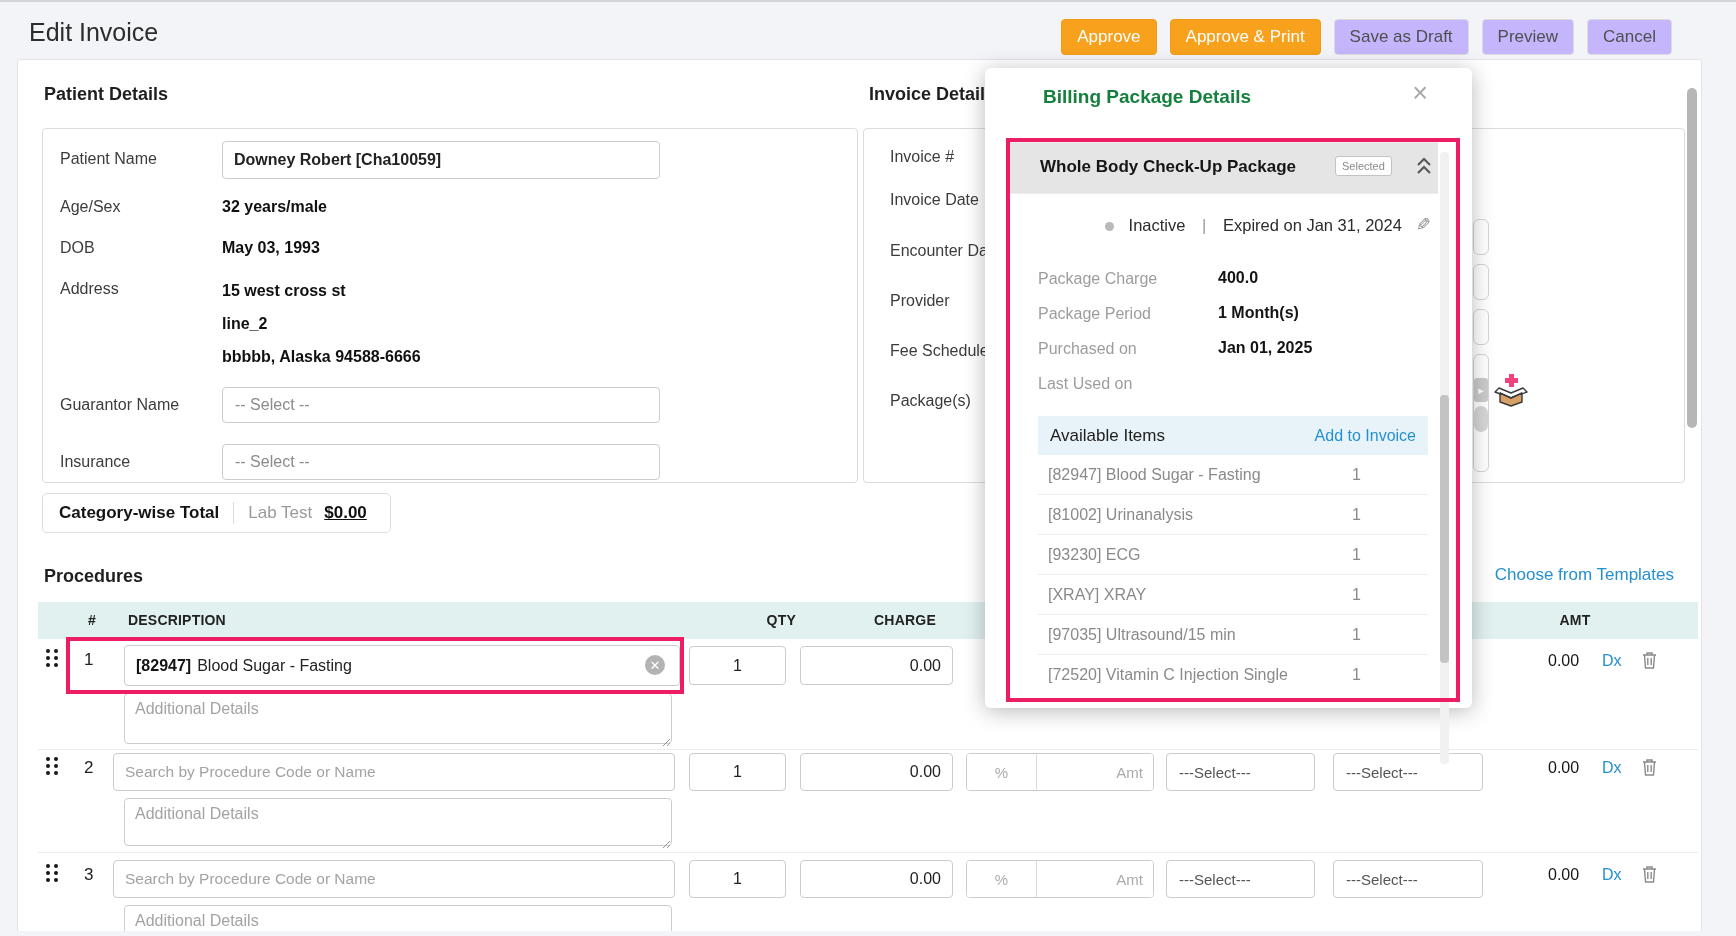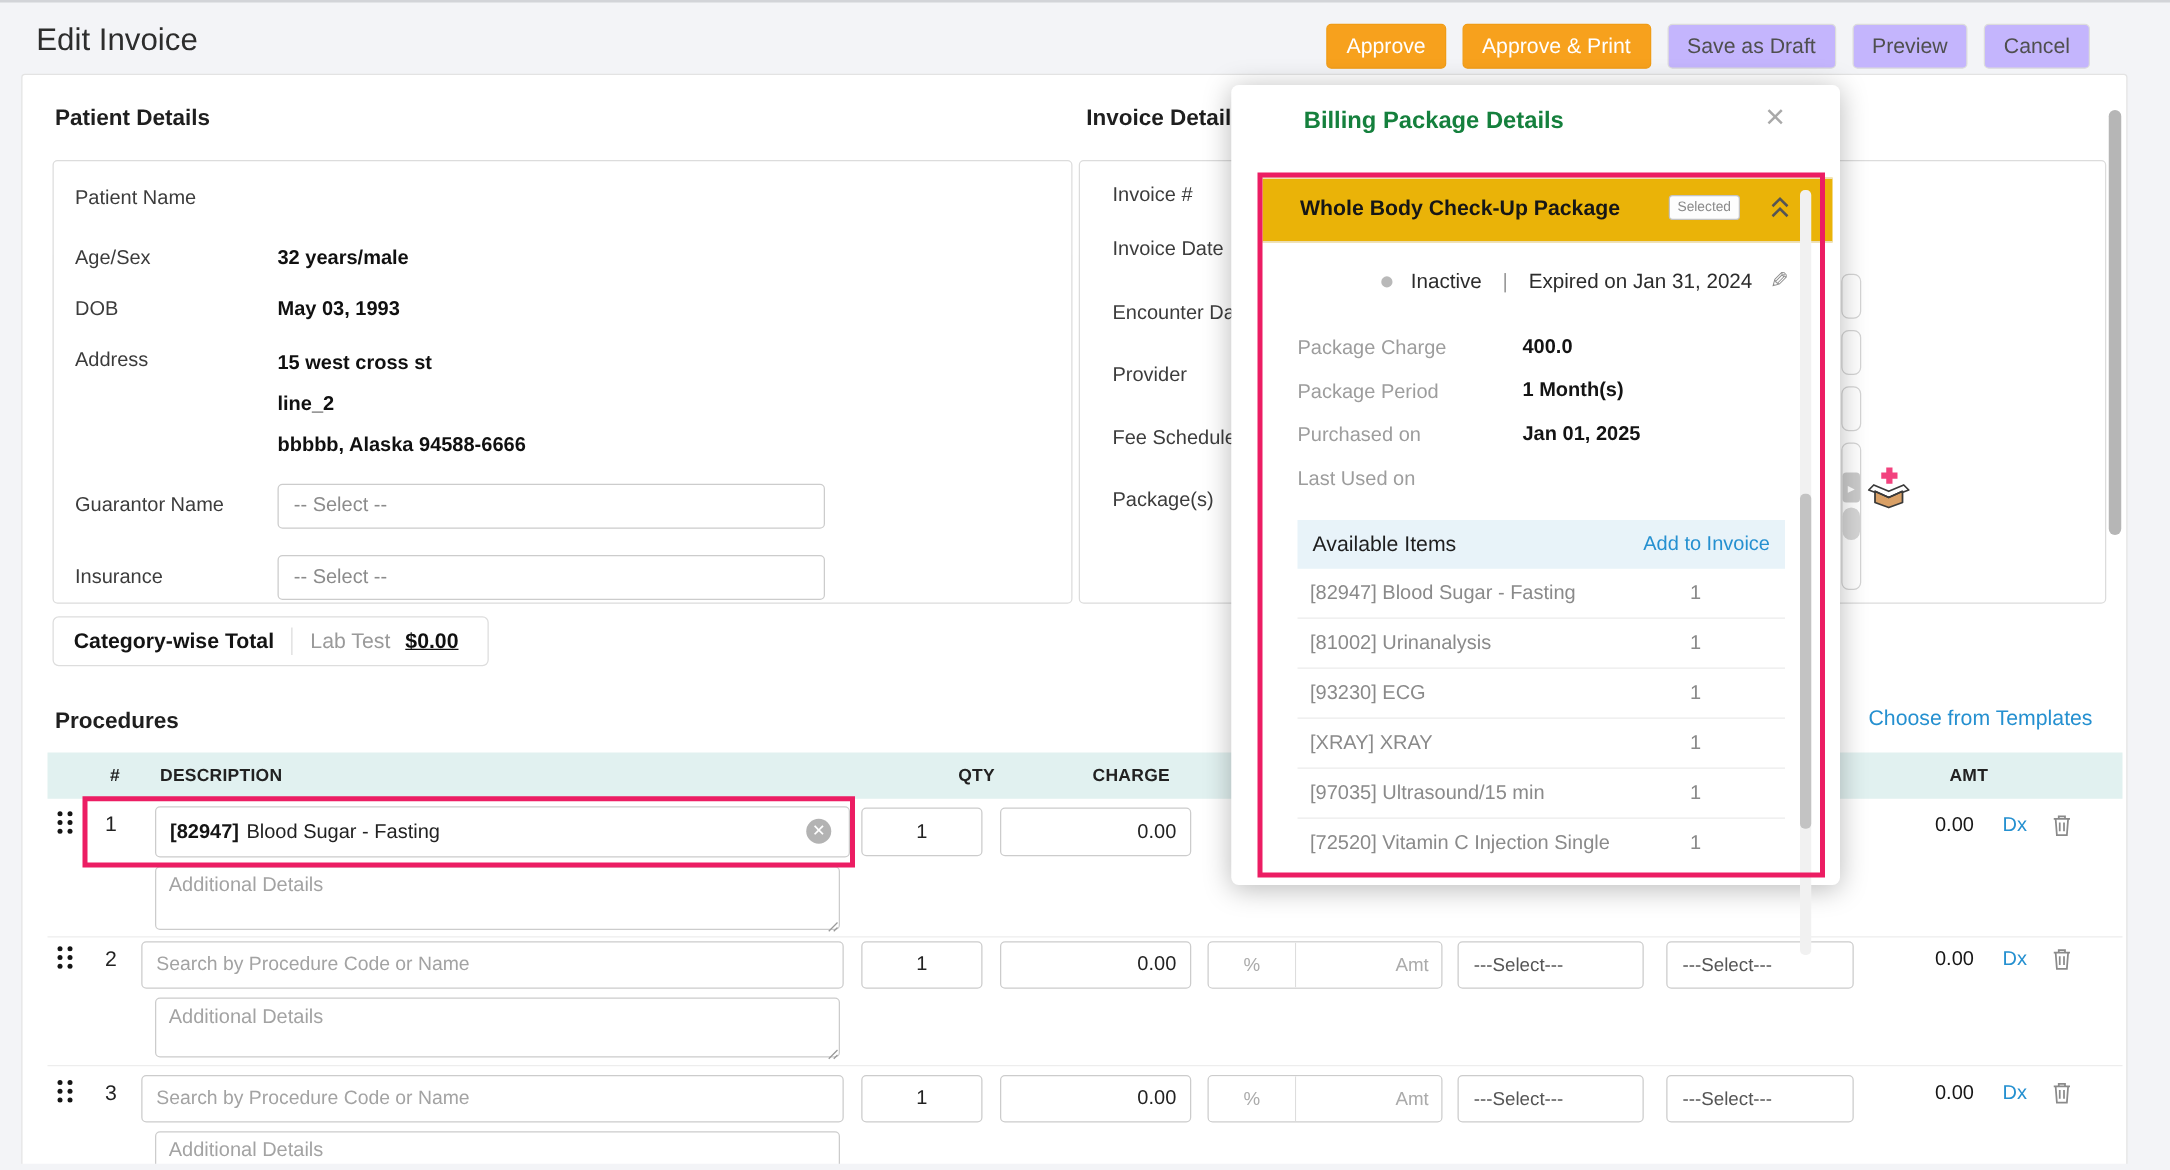--- a/index.html
+++ b/index.html
@@ -41,21 +41,21 @@
   .pct-grp input{border:none;outline:none;font-family:inherit;font-size:15px;box-sizing:border-box;height:100%;}
   .pct-grp .pct{width:70px;text-align:center;border-right:1px solid #ddd;}
   .pct-grp .amt{width:116px;text-align:right;padding-right:10px;}
   .pct-grp input::placeholder{color:#ababab;}
   
   .pink{position:absolute;border:4px solid #ec1d63;pointer-events:none;}
   
   .modal{position:absolute;left:985px;top:66px;width:487px;height:640px;background:#fff;border-radius:6px;box-shadow:0 3px 22px rgba(0,0,0,.28);z-index:50;}
   .modal-title{position:absolute;left:58px;top:18px;font-size:19px;font-weight:bold;color:#15803d;}
   .modal-x{position:absolute;right:44px;top:12px;font-size:27px;color:#a9a9a9;cursor:pointer;line-height:1;}
-  .pkg-band{position:absolute;left:25px;top:74px;width:428px;height:50px;background:#eab308;border-top:1px solid #eee;border-bottom:1px solid #ececec;padding-left:28px;}
+  .pkg-band{position:absolute;left:25px;top:74px;width:428px;height:50px;background:#e5e5e5;border-top:1px solid #eee;border-bottom:1px solid #ececec;}
   .pkg-name{position:absolute;left:30px;top:14px;font-size:17px;font-weight:bold;color:#161616;}
   .badge{position:absolute;left:325px;top:13px;border:1px solid #c3c3c3;border-radius:3px;background:#fdfdfd;color:#8a8a8a;font-size:11px;padding:3px 6px;}
   .mlbl{position:absolute;left:53px;font-size:16px;color:#9d9d9d;}
   .mval{position:absolute;left:233px;font-size:16px;font-weight:bold;color:#141414;}
   .ai-band{position:absolute;left:53px;top:348px;width:390px;height:39px;background:#e8f3f9;display:flex;align-items:center;justify-content:space-between;padding:0 12px;box-sizing:border-box;}
   .ai-title{font-size:17px;color:#1e1e1e;}
   .ai-link{font-size:16px;}
   .item-row{position:absolute;left:53px;width:390px;height:40px;border-bottom:1px solid #ececec;display:flex;align-items:center;justify-content:space-between;padding:0 12px 0 10px;box-sizing:border-box;color:#8a8a8a;font-size:16px;}
   .item-row .qty{padding-right:55px;}
   .mscroll-track{position:absolute;left:455px;top:84px;width:9px;height:612px;background:#f1f1f1;border-radius:4px;}
@@ -80,20 +80,23 @@
     <button class="btn gray">Save as Draft</button>
     <button class="btn gray">Preview</button>
     <button class="btn gray">Cancel</button>
   </div>
 
   <div class="panel"></div>
 
   <div class="sec-title" style="left:44px;top:82px;">Patient Details</div>
   <div class="box" style="left:42px;top:126px;width:816px;height:355px;"></div>
   <div class="lbl" style="left:60px;top:148px;">Patient Name</div>
+  <div class="input" style="left:222px;top:139px;width:438px;height:38px;display:flex;align-items:center;font-weight:bold;">
+      <span>Downey Robert [Cha10059]</span>
+    </div>
   <div class="lbl" style="left:60px;top:196px;">Age/Sex</div>
   <div class="val" style="left:222px;top:196px;">32 years/male</div>
   <div class="lbl" style="left:60px;top:237px;">DOB</div>
   <div class="val" style="left:222px;top:237px;">May 03, 1993</div>
   <div class="lbl" style="left:60px;top:278px;">Address</div>
   <div class="val" style="left:222px;top:280px;">15 west cross st</div>
   <div class="val" style="left:222px;top:313px;">line_2</div>
   <div class="val" style="left:222px;top:346px;">bbbbb, Alaska 94588-6666</div>
   <div class="lbl" style="left:60px;top:394px;">Guarantor Name</div>
   <div class="selectbox" style="left:222px;top:385px;width:438px;height:36px;">-- Select --</div>

